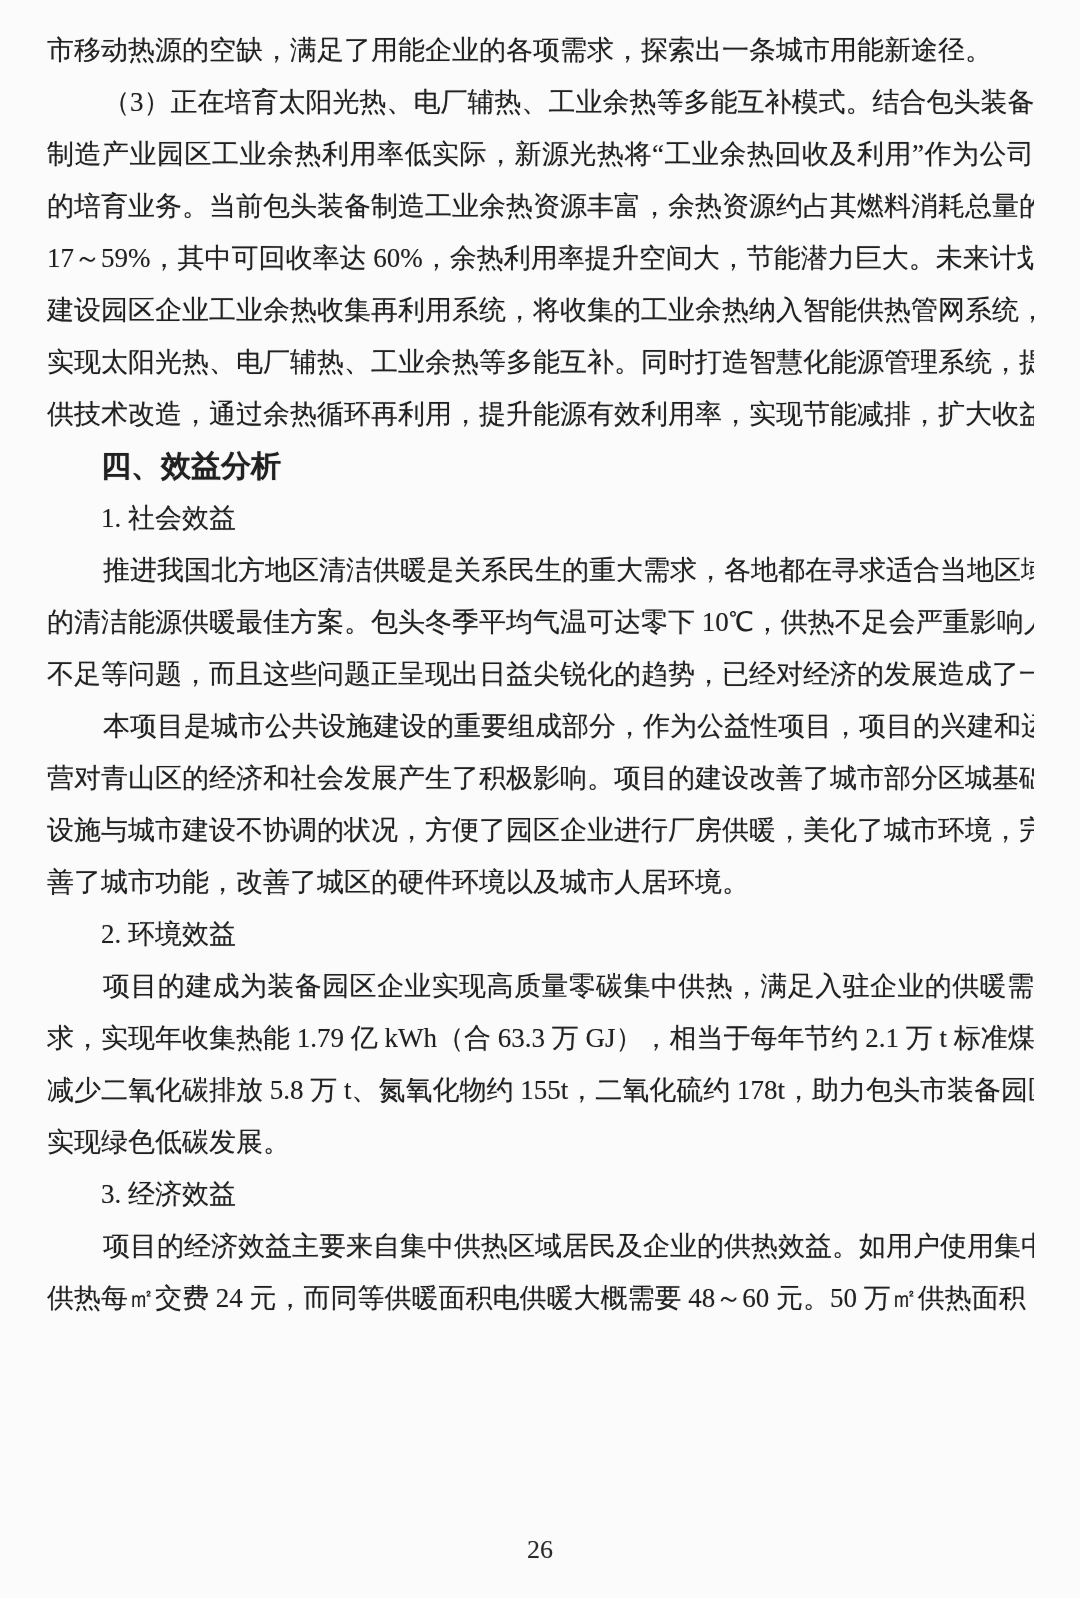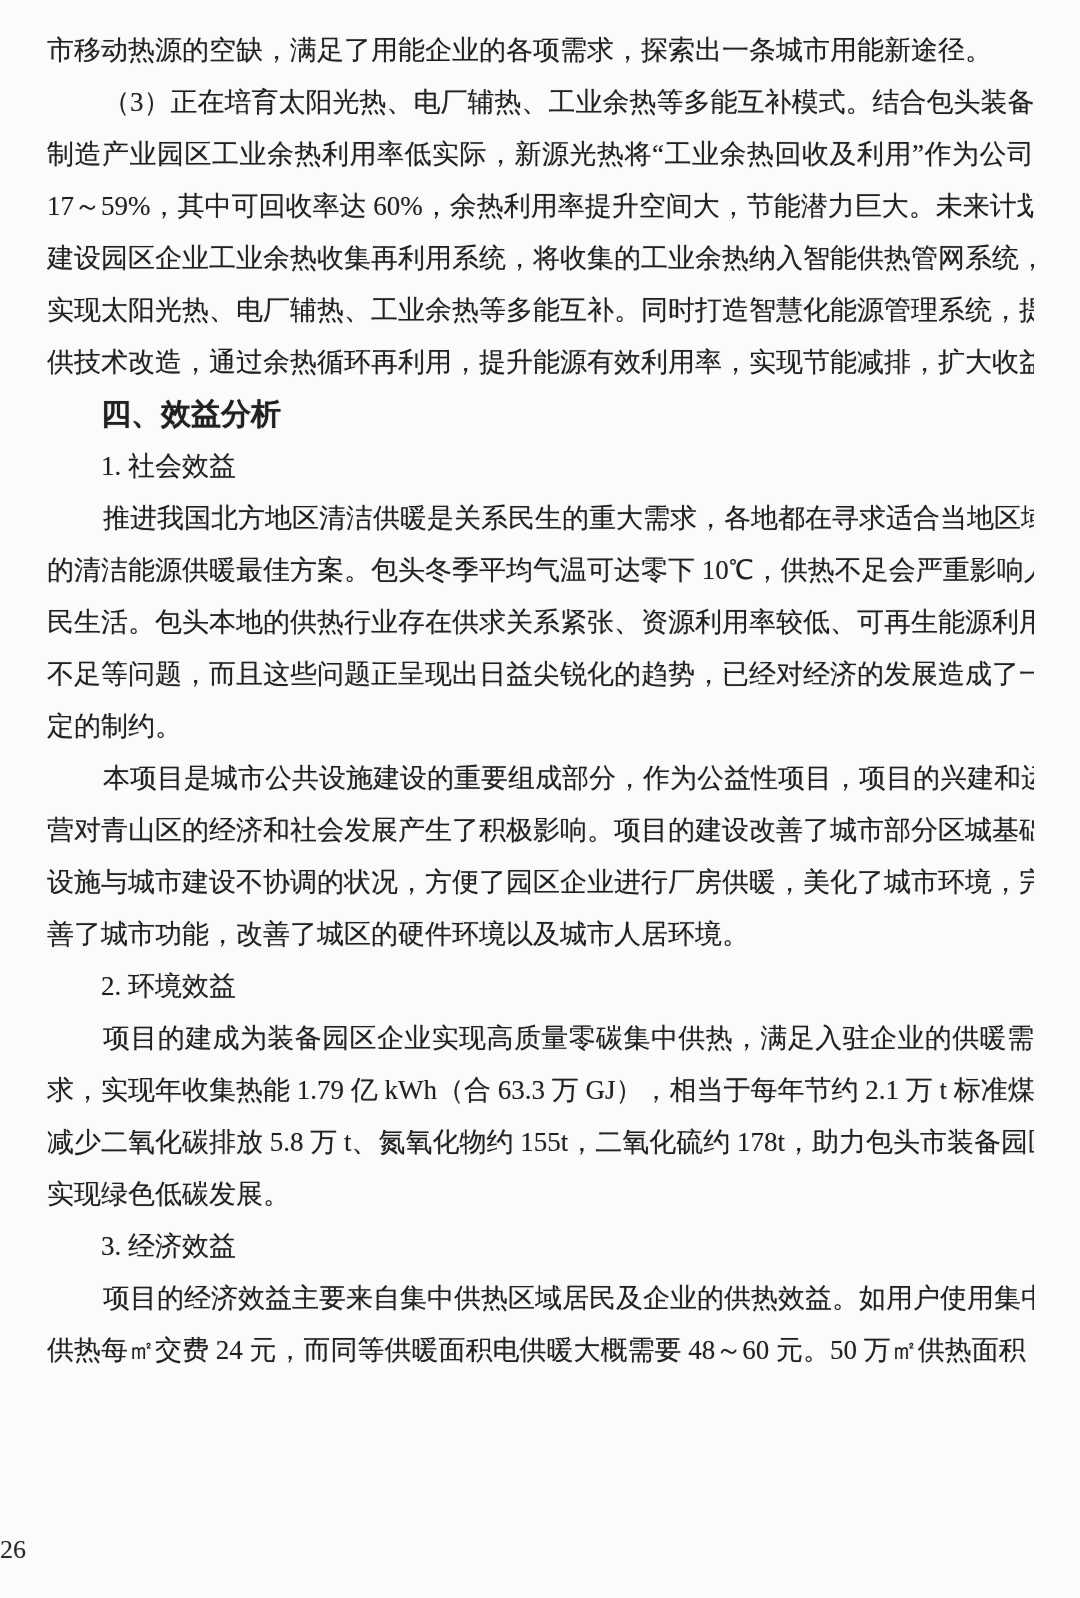--- a/index.html
+++ b/index.html
@@ -65,45 +65,44 @@
     text-align: right;
     text-align-last: left;
   }
   .page-number {
     position: absolute;
     top: 1528px;
     left: 0;
     width: 100%;
     height: 44px;
     line-height: 44px;
-    text-align: left;
+    text-align: center;
     font-size: 26px;
     color: #2a2a2a;
     text-shadow: 0 0 1px rgba(30,30,30,0.3);
   }
 </style>
 </head>
 <body>
 
 <div class="page" style="background: rgb(251, 251, 251); color: rgb(33, 33, 33);">
   <div class="doc-body">
       <div class="line end">市移动热源的空缺，满足了用能企业的各项需求，探索出一条城市用能新途径。</div>
       <div class="line start">（3）正在培育太阳光热、电厂辅热、工业余热等多能互补模式。结合包头装备</div>
       <div class="line full">制造产业园区工业余热利用率低实际，新源光热将“工业余热回收及利用”作为公司</div>
+      <div class="line full">的培育业务。当前包头装备制造工业余热资源丰富，余热资源约占其燃料消耗总量的</div>
       <div class="line full">17～59%，其中可回收率达 60%，余热利用率提升空间大，节能潜力巨大。未来计划</div>
       <div class="line full">建设园区企业工业余热收集再利用系统，将收集的工业余热纳入智能供热管网系统，</div>
       <div class="line full">实现太阳光热、电厂辅热、工业余热等多能互补。同时打造智慧化能源管理系统，提</div>
       <div class="line full">供技术改造，通过余热循环再利用，提升能源有效利用率，实现节能减排，扩大收益。</div>
       <div class="line heading">四、效益分析</div>
       <div class="line sub">1. 社会效益</div>
       <div class="line start">推进我国北方地区清洁供暖是关系民生的重大需求，各地都在寻求适合当地区域</div>
       <div class="line full">的清洁能源供暖最佳方案。包头冬季平均气温可达零下 10℃，供热不足会严重影响人</div>
-      <div class="line full">民生活。包头本地的供热行业存在供求关系紧张、资源利用率较低、可再生能源利用</div>
       <div class="line full">不足等问题，而且这些问题正呈现出日益尖锐化的趋势，已经对经济的发展造成了一</div>
-      <div class="line end">定的制约。</div>
       <div class="line start">本项目是城市公共设施建设的重要组成部分，作为公益性项目，项目的兴建和运</div>
       <div class="line full">营对青山区的经济和社会发展产生了积极影响。项目的建设改善了城市部分区城基础</div>
       <div class="line full">设施与城市建设不协调的状况，方便了园区企业进行厂房供暖，美化了城市环境，完</div>
       <div class="line end">善了城市功能，改善了城区的硬件环境以及城市人居环境。</div>
       <div class="line sub">2. 环境效益</div>
       <div class="line start">项目的建成为装备园区企业实现高质量零碳集中供热，满足入驻企业的供暖需</div>
       <div class="line full">求，实现年收集热能 1.79 亿 kWh（合 63.3 万 GJ），相当于每年节约 2.1 万 t 标准煤，</div>
       <div class="line full">减少二氧化碳排放 5.8 万 t、氮氧化物约 155t，二氧化硫约 178t，助力包头市装备园区</div>
       <div class="line end">实现绿色低碳发展。</div>
       <div class="line sub">3. 经济效益</div>

